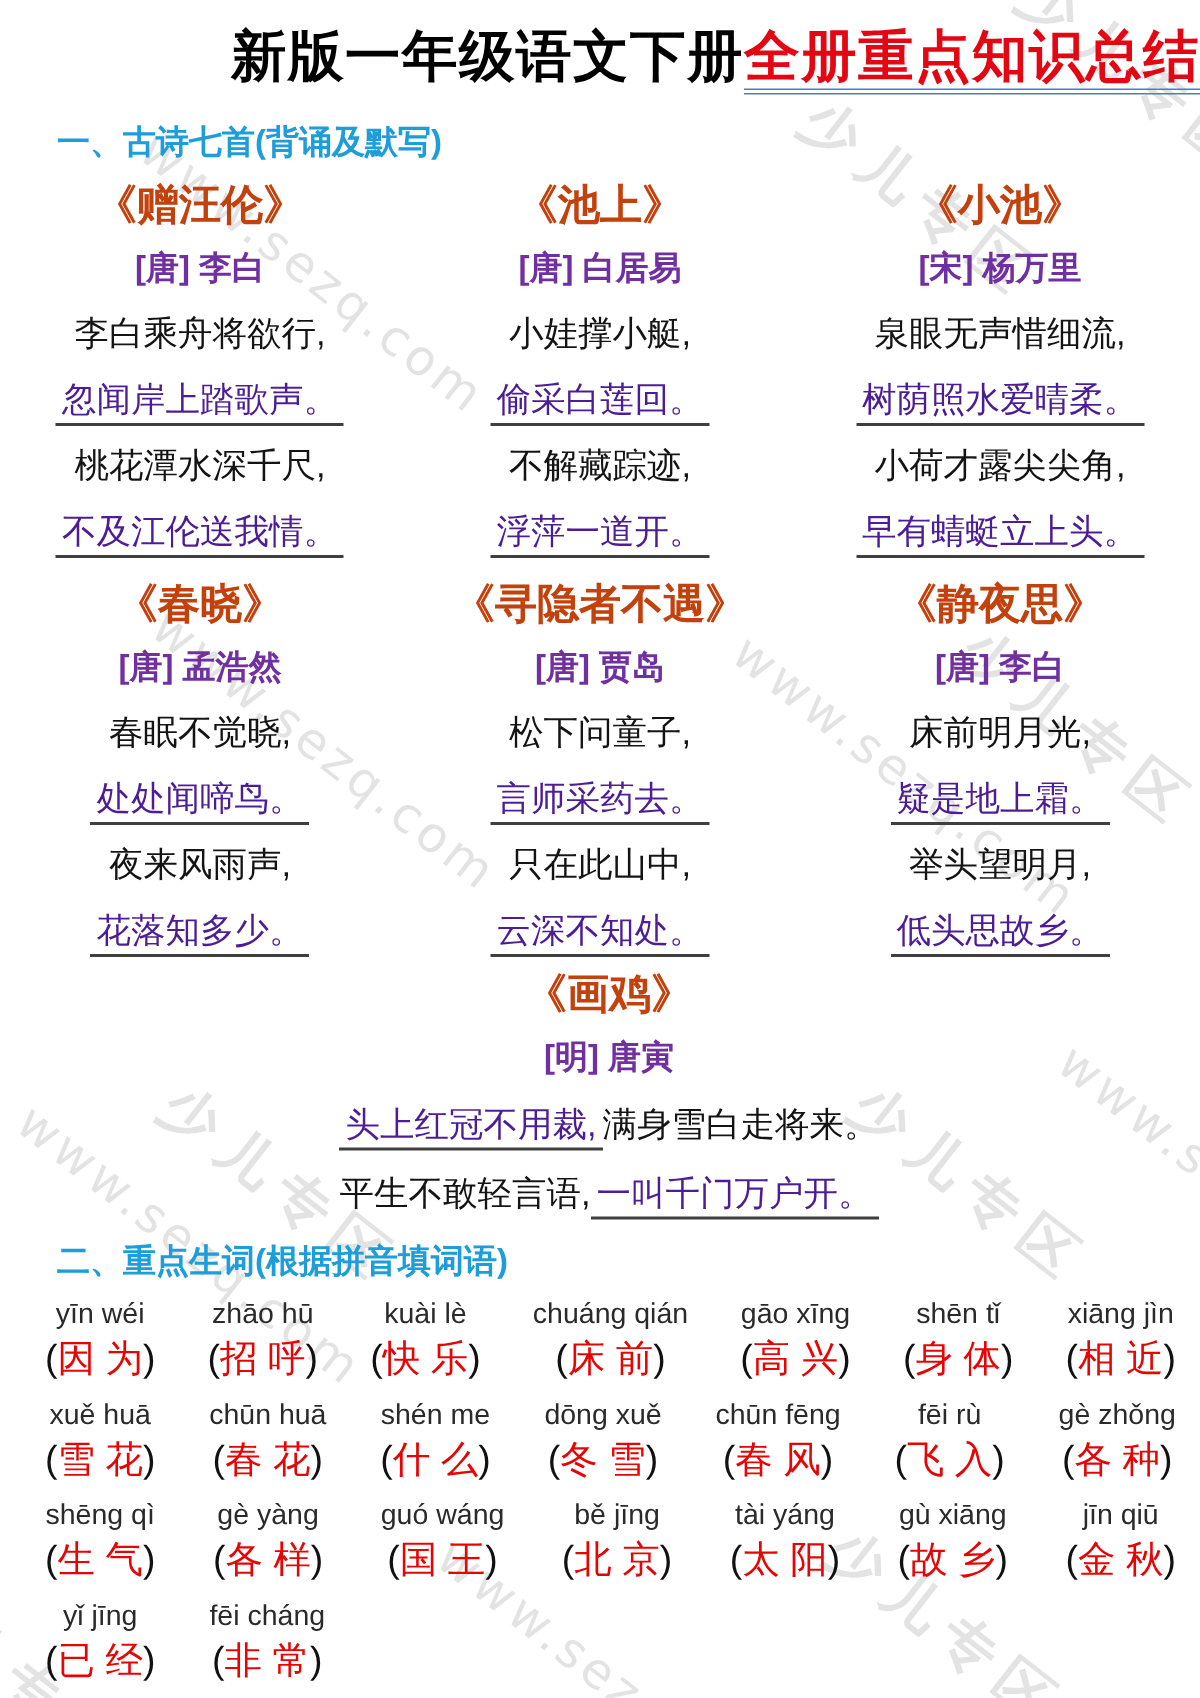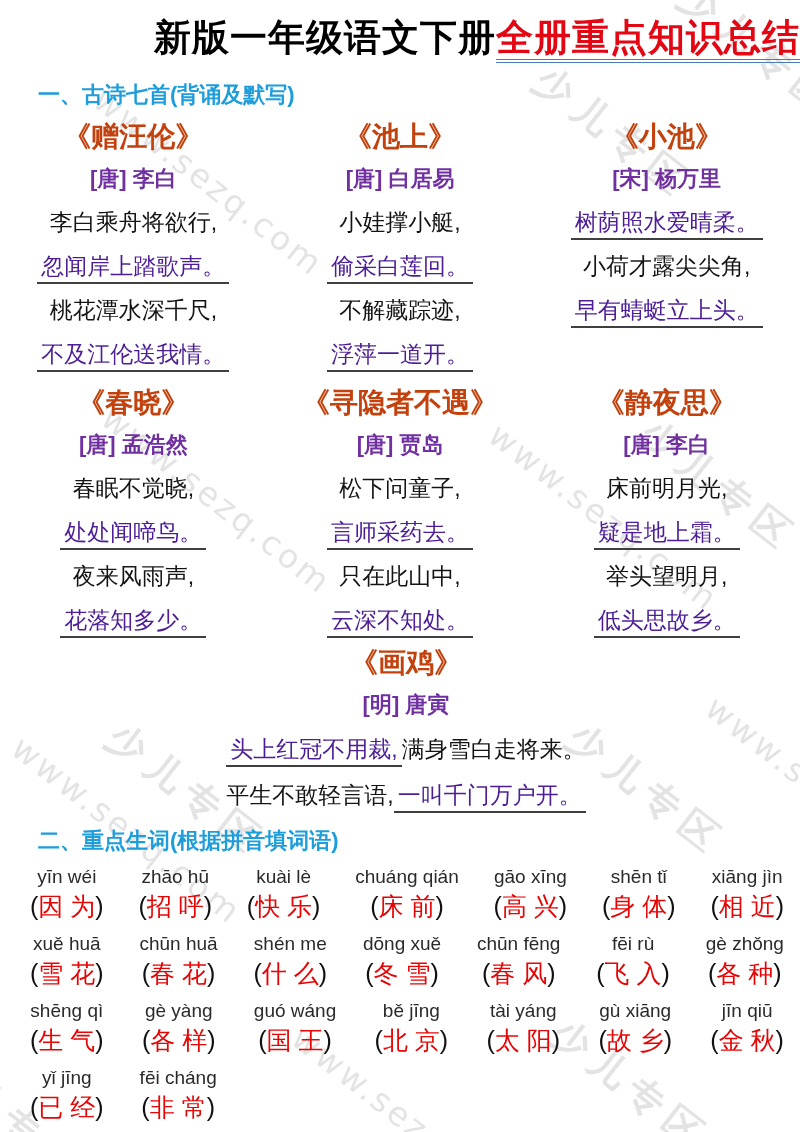--- a/index.html
+++ b/index.html
@@ -90,20 +90,21 @@
       <div class="poem-title">《池上》</div>
       <div class="poem-author">[唐] 白居易</div>
       <div class="poem-line"><span>小娃撑小艇,</span></div>
       <div class="poem-line"><span class="u">偷采白莲回。</span></div>
       <div class="poem-line"><span>不解藏踪迹,</span></div>
       <div class="poem-line"><span class="u">浮萍一道开。</span></div>
     </div>
     <div class="poem-col">
       <div class="poem-title">《小池》</div>
       <div class="poem-author">[宋] 杨万里</div>
+      <div class="poem-line"><span>泉眼无声惜细流,</span></div>
       <div class="poem-line"><span class="u">树荫照水爱晴柔。</span></div>
       <div class="poem-line"><span>小荷才露尖尖角,</span></div>
       <div class="poem-line"><span class="u">早有蜻蜓立上头。</span></div>
     </div>
   </div>
 
   <div class="poem-grid">
     <div class="poem-col">
       <div class="poem-title">《春晓》</div>
       <div class="poem-author">[唐] 孟浩然</div>

